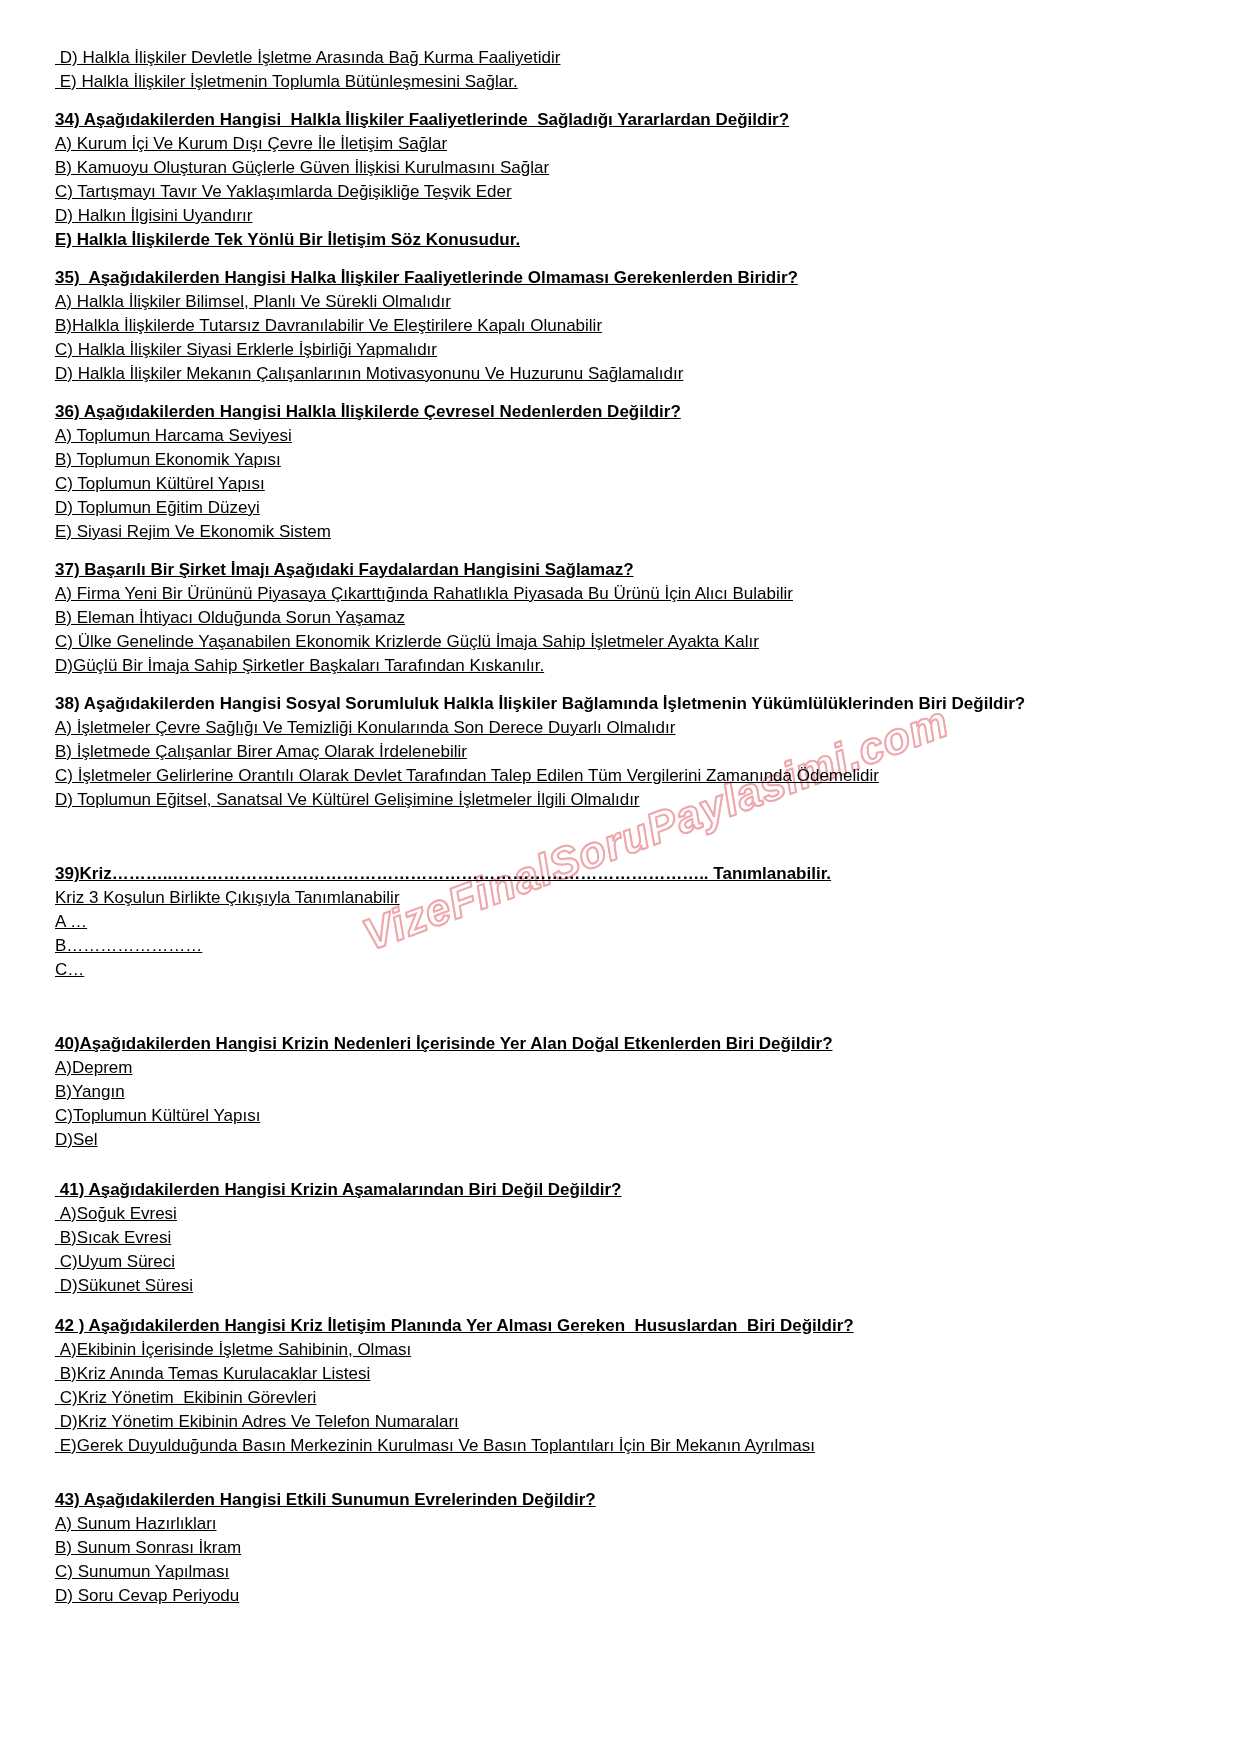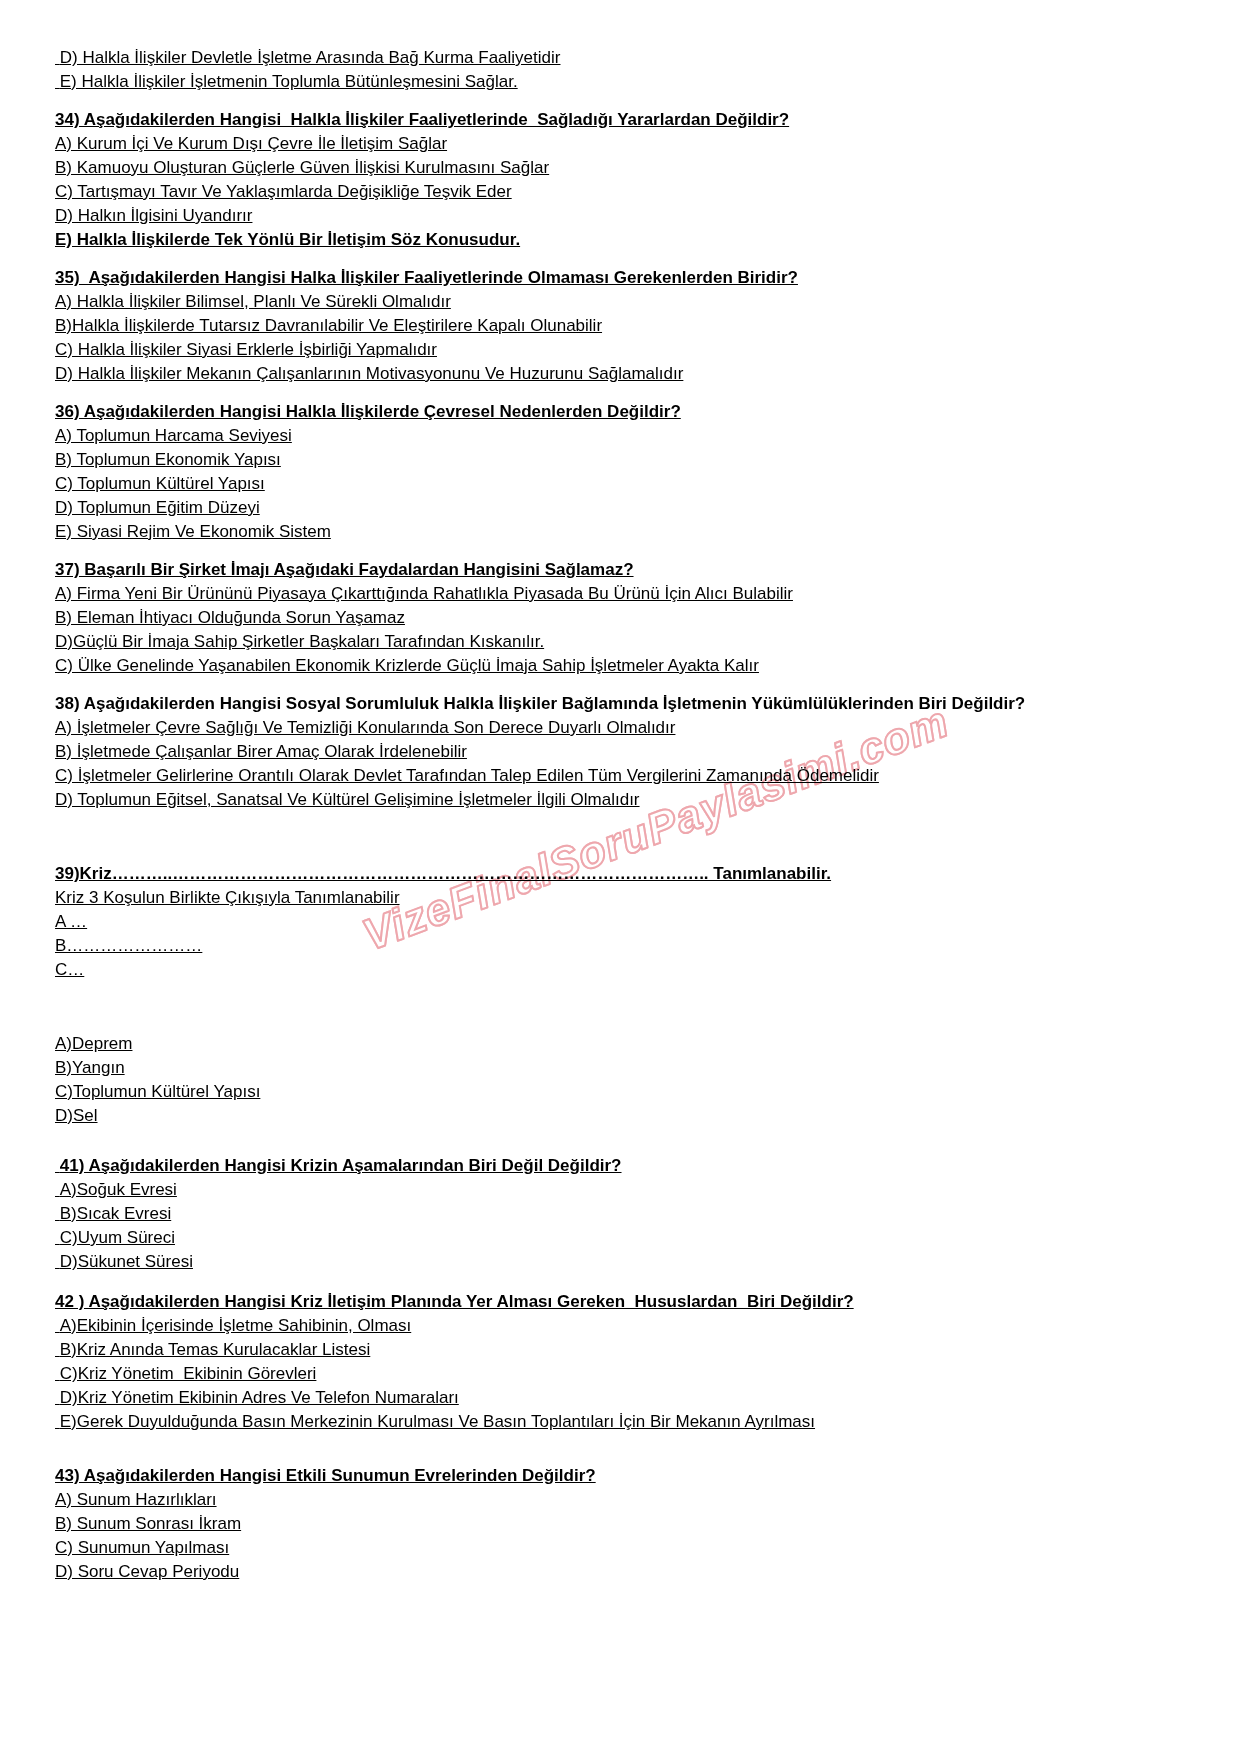--- a/index.html
+++ b/index.html
@@ -100,41 +100,42 @@
       <div class="line">B) Toplumun Ekonomik Yapısı</div>
       <div class="line">C) Toplumun Kültürel Yapısı</div>
       <div class="line">D) Toplumun Eğitim Düzeyi</div>
       <div class="line">E) Siyasi Rejim Ve Ekonomik Sistem</div>
     </div>
 
     <div class="q">
       <div class="line q-title">37) Başarılı Bir Şirket İmajı Aşağıdaki Faydalardan Hangisini Sağlamaz?</div>
       <div class="line">A) Firma Yeni Bir Ürününü Piyasaya Çıkarttığında Rahatlıkla Piyasada Bu Ürünü İçin Alıcı Bulabilir</div>
       <div class="line">B) Eleman İhtiyacı Olduğunda Sorun Yaşamaz</div>
+      <div class="line">C) Ülke Genelinde Yaşanabilen Ekonomik Krizlerde Güçlü İmaja Sahip İşletmeler Ayakta Kalır</div>
       <div class="line">D)Güçlü Bir İmaja Sahip Şirketler Başkaları Tarafından Kıskanılır.</div>
-      <div class="line">C) Ülke Genelinde Yaşanabilen Ekonomik Krizlerde Güçlü İmaja Sahip İşletmeler Ayakta Kalır</div>
     </div>
 
     <div class="q">
       <div class="q-title-justify">38) Aşağıdakilerden Hangisi Sosyal Sorumluluk Halkla İlişkiler Bağlamında İşletmenin Yükümlülüklerinden Biri Değildir?</div>
       <div class="line">A) İşletmeler Çevre Sağlığı Ve Temizliği Konularında Son Derece Duyarlı Olmalıdır</div>
       <div class="line">B) İşletmede Çalışanlar Birer Amaç Olarak İrdelenebilir</div>
       <div class="line">C) İşletmeler Gelirlerine Orantılı Olarak Devlet Tarafından Talep Edilen Tüm Vergilerini Zamanında Ödemelidir</div>
       <div class="line">D) Toplumun Eğitsel, Sanatsal Ve Kültürel Gelişimine İşletmeler İlgili Olmalıdır</div>
     </div>
 
     <div class="q mt-39">
       <div class="line q-title">39)Kriz………..………………………………………………………………………………….. Tanımlanabilir.</div>
       <div class="line">Kriz 3 Koşulun Birlikte Çıkışıyla Tanımlanabilir</div>
       <div class="line">A …</div>
       <div class="line">B……………………</div>
       <div class="line">C…</div>
     </div>
 
     <div class="q mt-40">
+      <div class="line q-title">40)Aşağıdakilerden Hangisi Krizin Nedenleri İçerisinde Yer Alan Doğal Etkenlerden Biri Değildir?</div>
       <div class="line">A)Deprem</div>
       <div class="line">B)Yangın</div>
       <div class="line">C)Toplumun Kültürel Yapısı</div>
       <div class="line">D)Sel</div>
     </div>
 
     <div class="q mt-41">
       <div class="line q-title"> 41) Aşağıdakilerden Hangisi Krizin Aşamalarından Biri Değil Değildir?</div>
       <div class="line"> A)Soğuk Evresi</div>
       <div class="line"> B)Sıcak Evresi</div>

